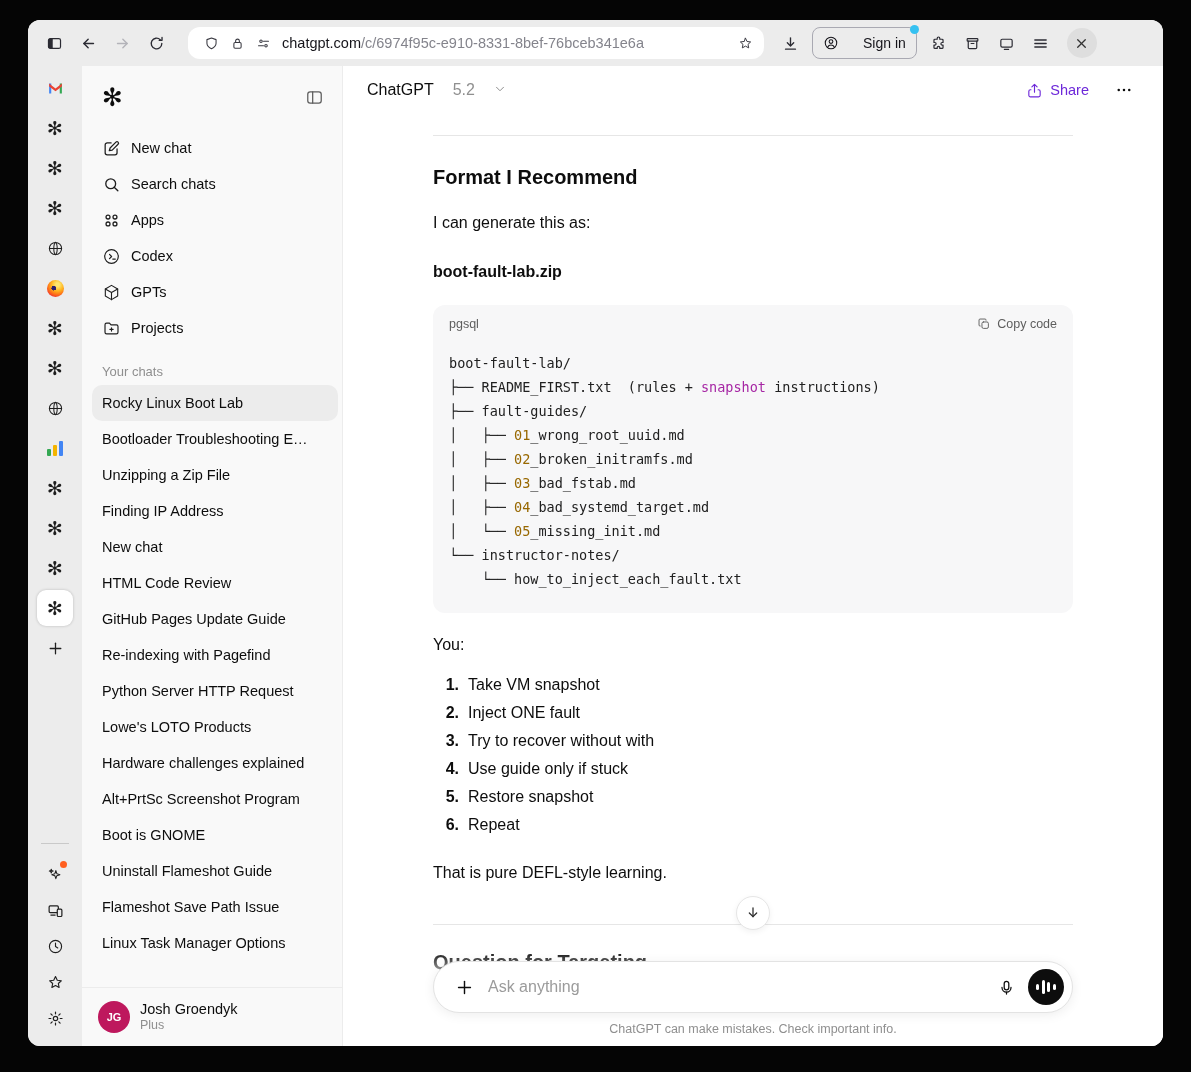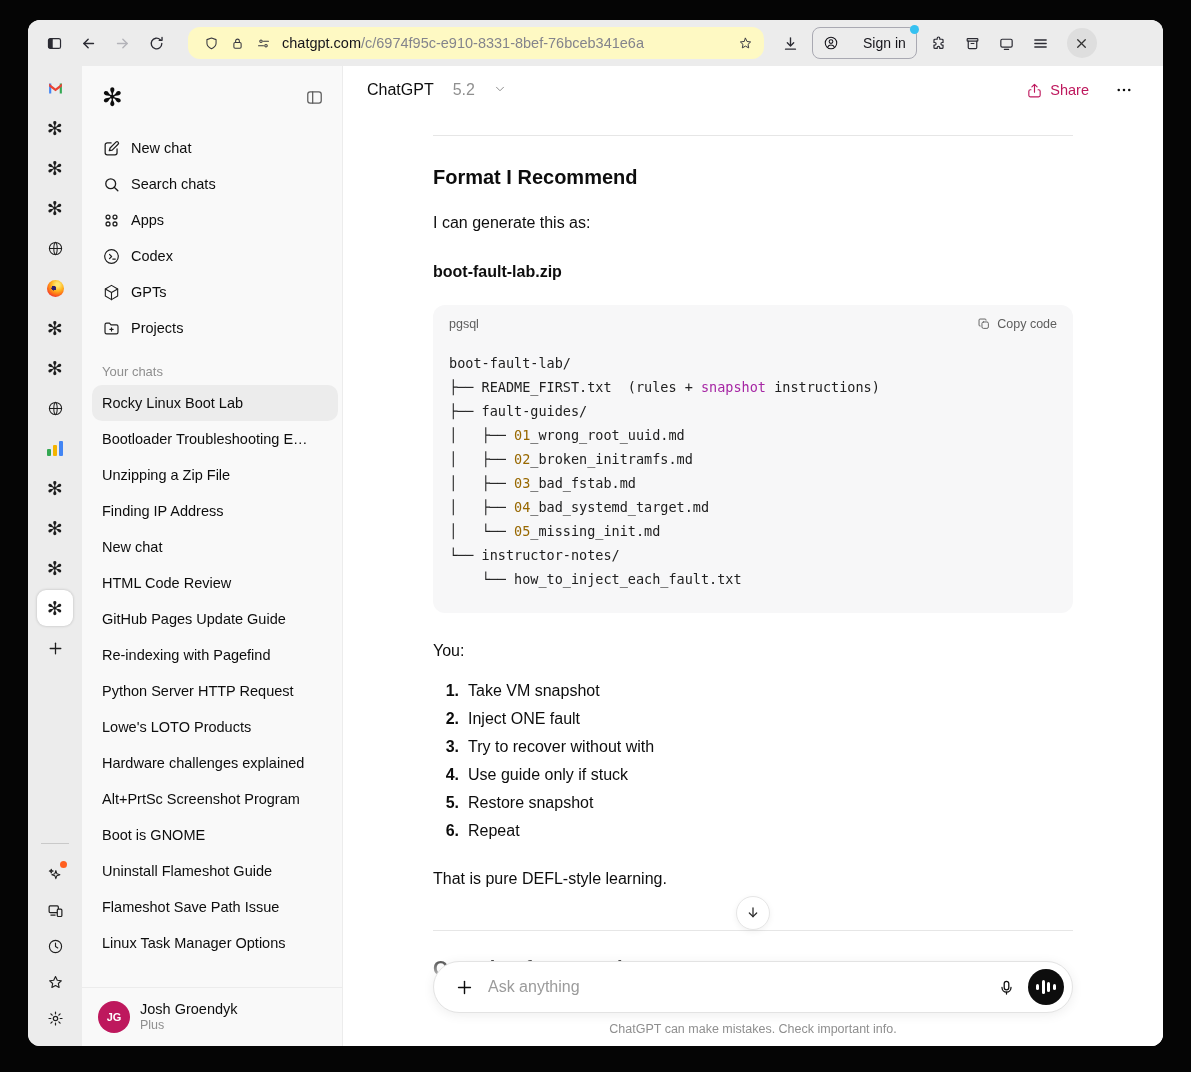--- a/index.html
+++ b/index.html
@@ -5,21 +5,21 @@
   html,body{margin:0;padding:0;}
   body{width:1191px;height:1072px;position:relative;overflow:hidden;background:#050505;
        font-family:"Liberation Sans",sans-serif;-webkit-font-smoothing:antialiased;}
   .window{position:absolute;left:28px;top:20px;width:1135px;height:1026px;background:#fff;
           border-radius:12px;overflow:hidden;display:flex;flex-direction:column;}
   
   .toolbar{height:46px;background:#ececec;display:flex;align-items:center;padding:0 10px 0 10px;flex:0 0 auto;gap:2px;}
   .tbi{width:32px;height:32px;display:flex;align-items:center;justify-content:center;border-radius:6px;color:#2b2b33;flex:0 0 auto;}
   .tbi svg{width:17px;height:17px;}
   .tbi.disabled{color:#b3b3b9;}
-  .urlbar{flex:0 0 560px;height:32px;background:#fef9c3;border-radius:12px;display:flex;align-items:center;
+  .urlbar{flex:0 0 560px;height:32px;background:#ffffff;border-radius:12px;display:flex;align-items:center;
           margin:0 8px 0 14px;padding:0 6px 0 10px;overflow:hidden;}
   .urlbar .tbi{width:26px;height:26px;color:#3a3a42;}
   .urlbar .tbi svg{width:15px;height:15px;}
   .url-text{flex:1;font-size:14.5px;white-space:nowrap;overflow:hidden;margin-left:6px;
             -webkit-mask-image:linear-gradient(90deg,#000 82%,transparent 97%);
             mask-image:linear-gradient(90deg,#000 82%,transparent 97%);}
   .url-domain{color:#15141a;}
   .url-path{color:#84848c;}
   .signin{height:30px;border:1px solid #a9a9b2;border-radius:8px;display:flex;align-items:center;gap:24px;
           padding:0 10px;font-size:14px;color:#15141a;position:relative;margin:0 4px;flex:0 0 auto;}
@@ -70,21 +70,21 @@
   .u-name{font-size:14.5px;color:#0d0d0d;line-height:1.25;}
   .u-plan{font-size:12.5px;color:#8f8f8f;line-height:1.25;}
   
   .main{flex:1;background:#fff;display:flex;flex-direction:column;min-width:0;position:relative;}
   .main-head{height:48px;display:flex;align-items:center;padding:0 24px;flex:0 0 auto;}
   .model{display:flex;align-items:baseline;gap:19px;font-size:16px;color:#0d0d0d;}
   .model .ver{color:#8f8f8f;}
   .model .chev{color:#8f8f8f;display:flex;align-items:center;}
   .model .chev svg{width:12px;height:12px;}
   .mh-spacer{flex:1;}
-  .share{display:flex;align-items:center;gap:7px;font-size:14.5px;color:#be185d;padding:6px 10px;border-radius:8px;}
+  .share{display:flex;align-items:center;gap:7px;font-size:14.5px;color:#6d28d9;padding:6px 10px;border-radius:8px;}
   .share svg{width:17px;height:17px;}
   .more{width:30px;height:30px;display:flex;align-items:center;justify-content:center;color:#0d0d0d;margin-left:10px;border-radius:8px;}
   .more svg{width:18px;height:18px;}
   .content{flex:1;position:relative;min-height:0;overflow:hidden;}
   .col{width:640px;margin:0 auto;}
   .hr{height:1px;background:#e6e6e6;}
   .hr1{margin-top:21px;}
   .hr2{margin-top:40px;}
   h2.msg{font-size:20px;font-weight:700;color:#0d0d0d;margin:30px 0 0;}
   p.msg{font-size:16px;color:#0d0d0d;margin:22px 0 0;line-height:1.45;}
@@ -534,21 +534,21 @@
                       <rect x="8.5" y="8.5" width="11" height="11" rx="2.5"></rect>
                       <path d="M5.5 15.5h-.3a1.7 1.7 0 01-1.7-1.7V5.2a1.7 1.7 0 011.7-1.7h8.6a1.7 1.7 0 011.7 1.7v.3"></path>
                     </svg>
                   </span>
                 <span>Copy code</span>
               </span>
             </div>
             <div class="cb-code"><div class="code-line"><span>boot-fault-lab/</span></div><div class="code-line"><span>├── README_FIRST.txt  (rules + </span><span style="color: rgb(166, 38, 164);">snapshot</span><span> instructions)</span></div><div class="code-line"><span>├── fault-guides/</span></div><div class="code-line"><span>│   ├── </span><span style="color: rgb(152, 104, 1);">01</span><span>_wrong_root_uuid.md</span></div><div class="code-line"><span>│   ├── </span><span style="color: rgb(152, 104, 1);">02</span><span>_broken_initramfs.md</span></div><div class="code-line"><span>│   ├── </span><span style="color: rgb(152, 104, 1);">03</span><span>_bad_fstab.md</span></div><div class="code-line"><span>│   ├── </span><span style="color: rgb(152, 104, 1);">04</span><span>_bad_systemd_target.md</span></div><div class="code-line"><span>│   └── </span><span style="color: rgb(152, 104, 1);">05</span><span>_missing_init.md</span></div><div class="code-line"><span>└── instructor-notes/</span></div><div class="code-line"><span>    └── how_to_inject_each_fault.txt</span></div></div>
           </div>
 
-          <p class="msg" style="margin-top:26px">You:</p>
+          <p class="msg" style="margin-top:20px">You:</p>
           <div class="steps">
               <div class="step">
                 <span class="num">1.</span>
                 <span class="txt">Take VM snapshot</span>
               </div>
               <div class="step">
                 <span class="num">2.</span>
                 <span class="txt">Inject ONE fault</span>
               </div>
               <div class="step">

